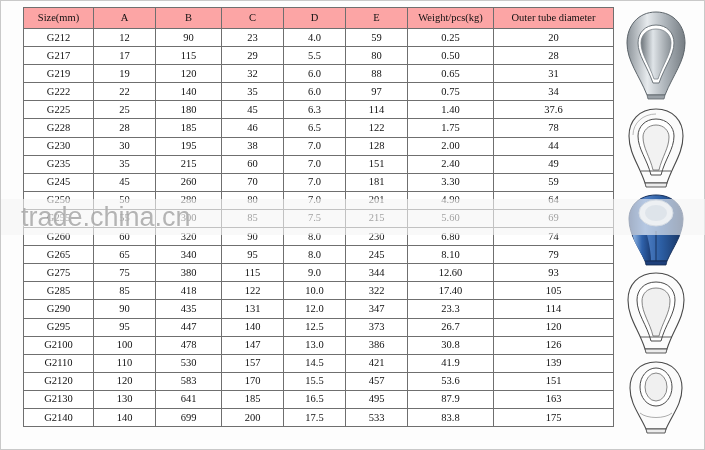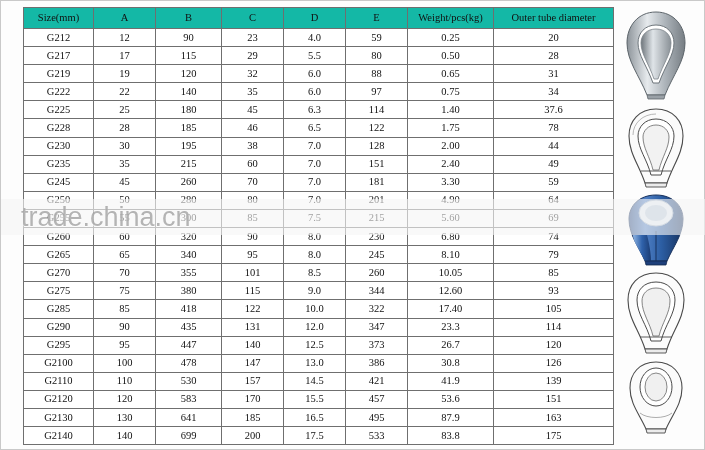--- a/index.html
+++ b/index.html
@@ -40,21 +40,21 @@
     text-align: center;
     font-size: 10.5px;
     color: #111111;
     height: 17.1px;
     line-height: 16px;
     padding: 0;
     overflow: hidden;
     white-space: nowrap;
   }
   table.spec th {
-    background: #14b8a6;
+    background: #fca5a5;
     font-weight: normal;
     font-size: 10.5px;
     height: 20px;
   }
   table.spec td.first {
     font-size: 10.5px;
   }
   col.c0 { width: 70px; }
   col.c1 { width: 62px; }
   col.c2 { width: 66px; }
@@ -263,30 +263,20 @@
             <td class="first">G265</td>
             <td>65</td>
             <td>340</td>
             <td>95</td>
             <td>8.0</td>
             <td>245</td>
             <td>8.10</td>
             <td>79</td>
           </tr>
           <tr>
-            <td class="first">G270</td>
-            <td>70</td>
-            <td>355</td>
-            <td>101</td>
-            <td>8.5</td>
-            <td>260</td>
-            <td>10.05</td>
-            <td>85</td>
-          </tr>
-          <tr>
             <td class="first">G275</td>
             <td>75</td>
             <td>380</td>
             <td>115</td>
             <td>9.0</td>
             <td>344</td>
             <td>12.60</td>
             <td>93</td>
           </tr>
           <tr>

